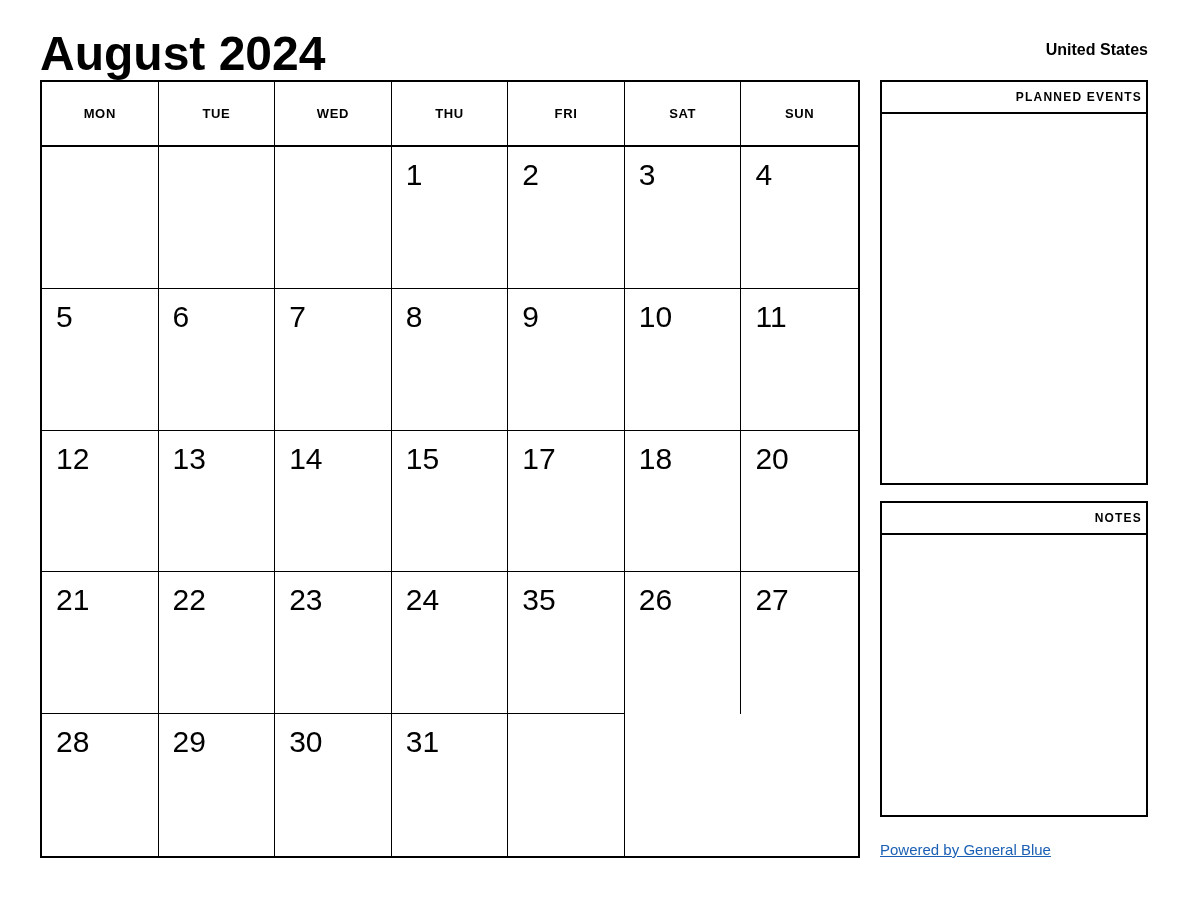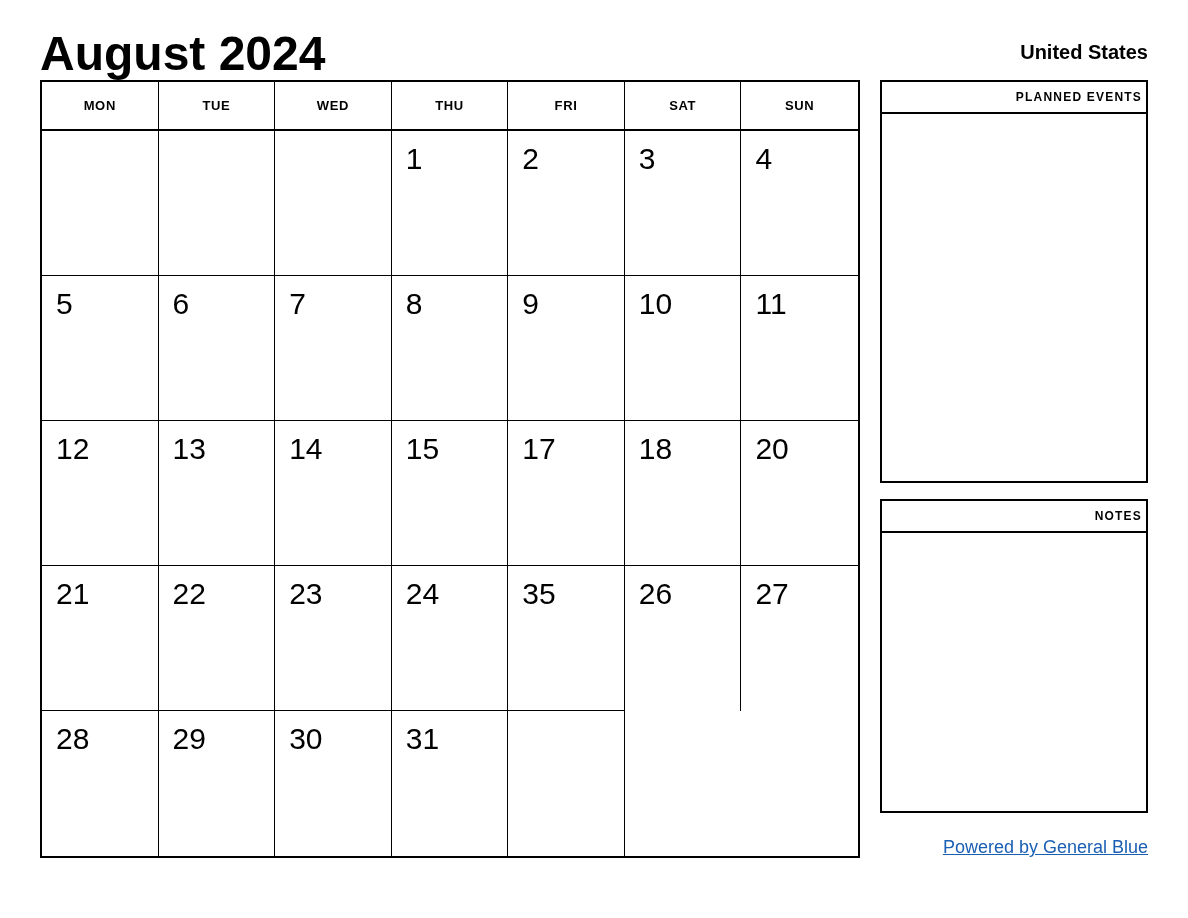--- a/index.html
+++ b/index.html
@@ -20,21 +20,21 @@
     }
 
     .month-title {
       font-size: 48px;
       font-weight: 900;
       color: #000;
       line-height: 1;
     }
 
     .country-title {
-      font-size: 20px;
+      font-size: 16px;
       font-weight: 900;
       color: #000;
       line-height: 1;
       padding-top: 12px;
     }
 
     .main-content {
       display: flex;
       gap: 20px;
       height: calc(100% - 90px);
@@ -48,21 +48,21 @@
     }
 
     .calendar-header {
       display: grid;
       grid-template-columns: repeat(7, 1fr);
       border-bottom: 2px solid #000;
     }
 
     .day-header {
       text-align: center;
-      padding: 16px 4px;
+      padding: 24px 4px;
       font-size: 13px;
       font-weight: 700;
       letter-spacing: 0.05em;
       color: #000;
       border-right: 1px solid #000;
     }
 
     .day-header:last-child {
       border-right: none;
     }
@@ -143,23 +143,22 @@
 
     .notes-box {
       flex: 1.4;
     }
 
     .notes-box .sidebar-box-content {
       min-height: 200px;
     }
 
     .powered-by {
-      text-align: right;
       margin-top: 8px;
-      font-size: 18px;
+      font-size: 15px;
     }
 
     .powered-by a {
       color: #1a5fb4;
       text-decoration: underline;
     }
   </style>
 </head>
 <body>
 

